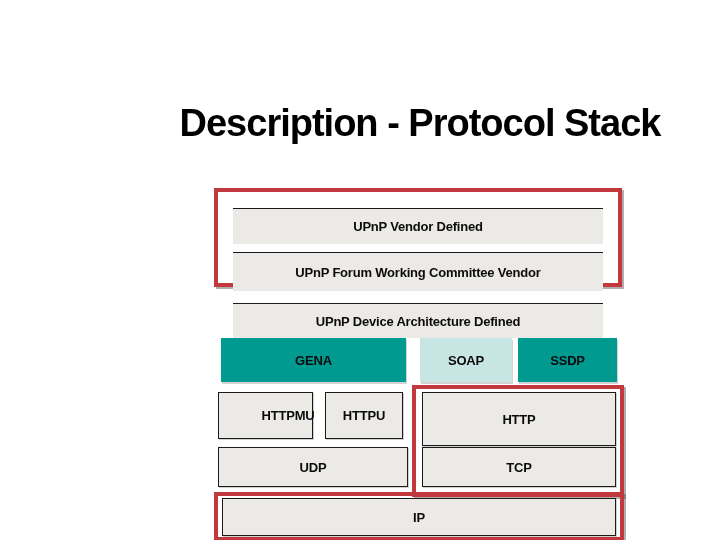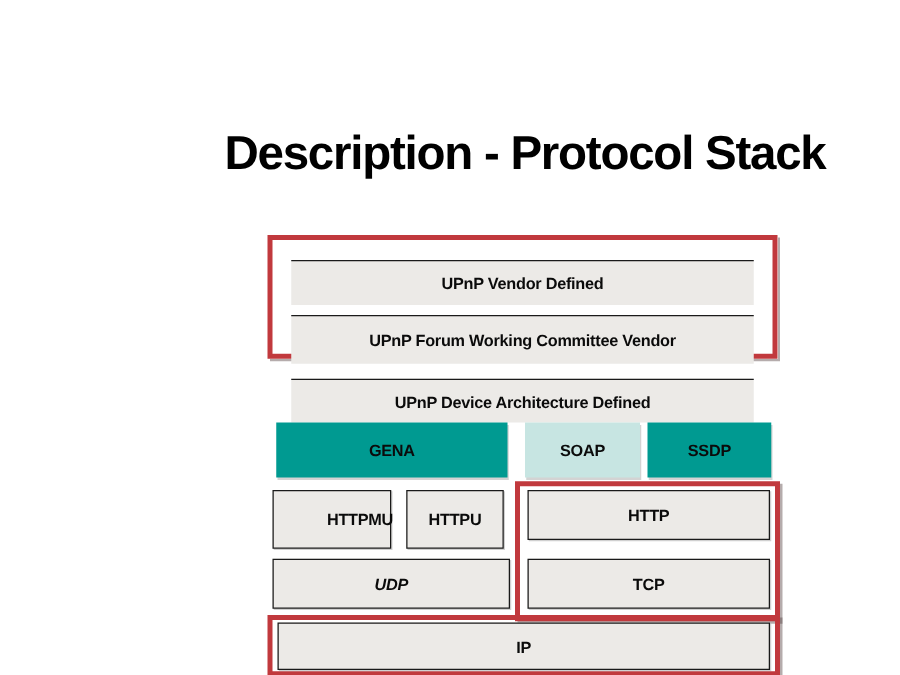--- a/index.html
+++ b/index.html
@@ -85,22 +85,22 @@
   }
   #layer-vendor { top: 1px;  height: 36px; }
   #layer-forum  { top: 45px; height: 39px; }
   #layer-device { top: 96px; height: 35px; }
 
   #box-ssdp   { left: 161px; top: 278px; width: 185px; height: 44px; }
   #box-soap   { left: 360px; top: 278px; width: 92px;  height: 44px; }
   #box-gena   { left: 458px; top: 278px; width: 99px;  height: 44px; }
   #box-httpmu { left: 158px; top: 332px; width: 95px;  height: 47px; padding-left: 45px; }
   #box-httpu  { left: 265px; top: 332px; width: 78px;  height: 47px; }
-  #box-http   { left: 362px; top: 332px; width: 194px; height: 40px; }
-  #box-udp    { left: 158px; top: 387px; width: 190px; height: 40px; font-style: italic; }
+  #box-http   { left: 362px; top: 332px; width: 194px; height: 54px; }
+  #box-udp    { left: 158px; top: 387px; width: 190px; height: 40px; }
   #box-tcp    { left: 362px; top: 387px; width: 194px; height: 40px; }
   #box-ip     { left: 162px; top: 438px; width: 394px; height: 38px; text-align: center; }
 
   .page-number {
     position: absolute;
     left: 648px;
     top: 486px;
     width: 40px;
     text-align: center;
     font-size: 14px;

